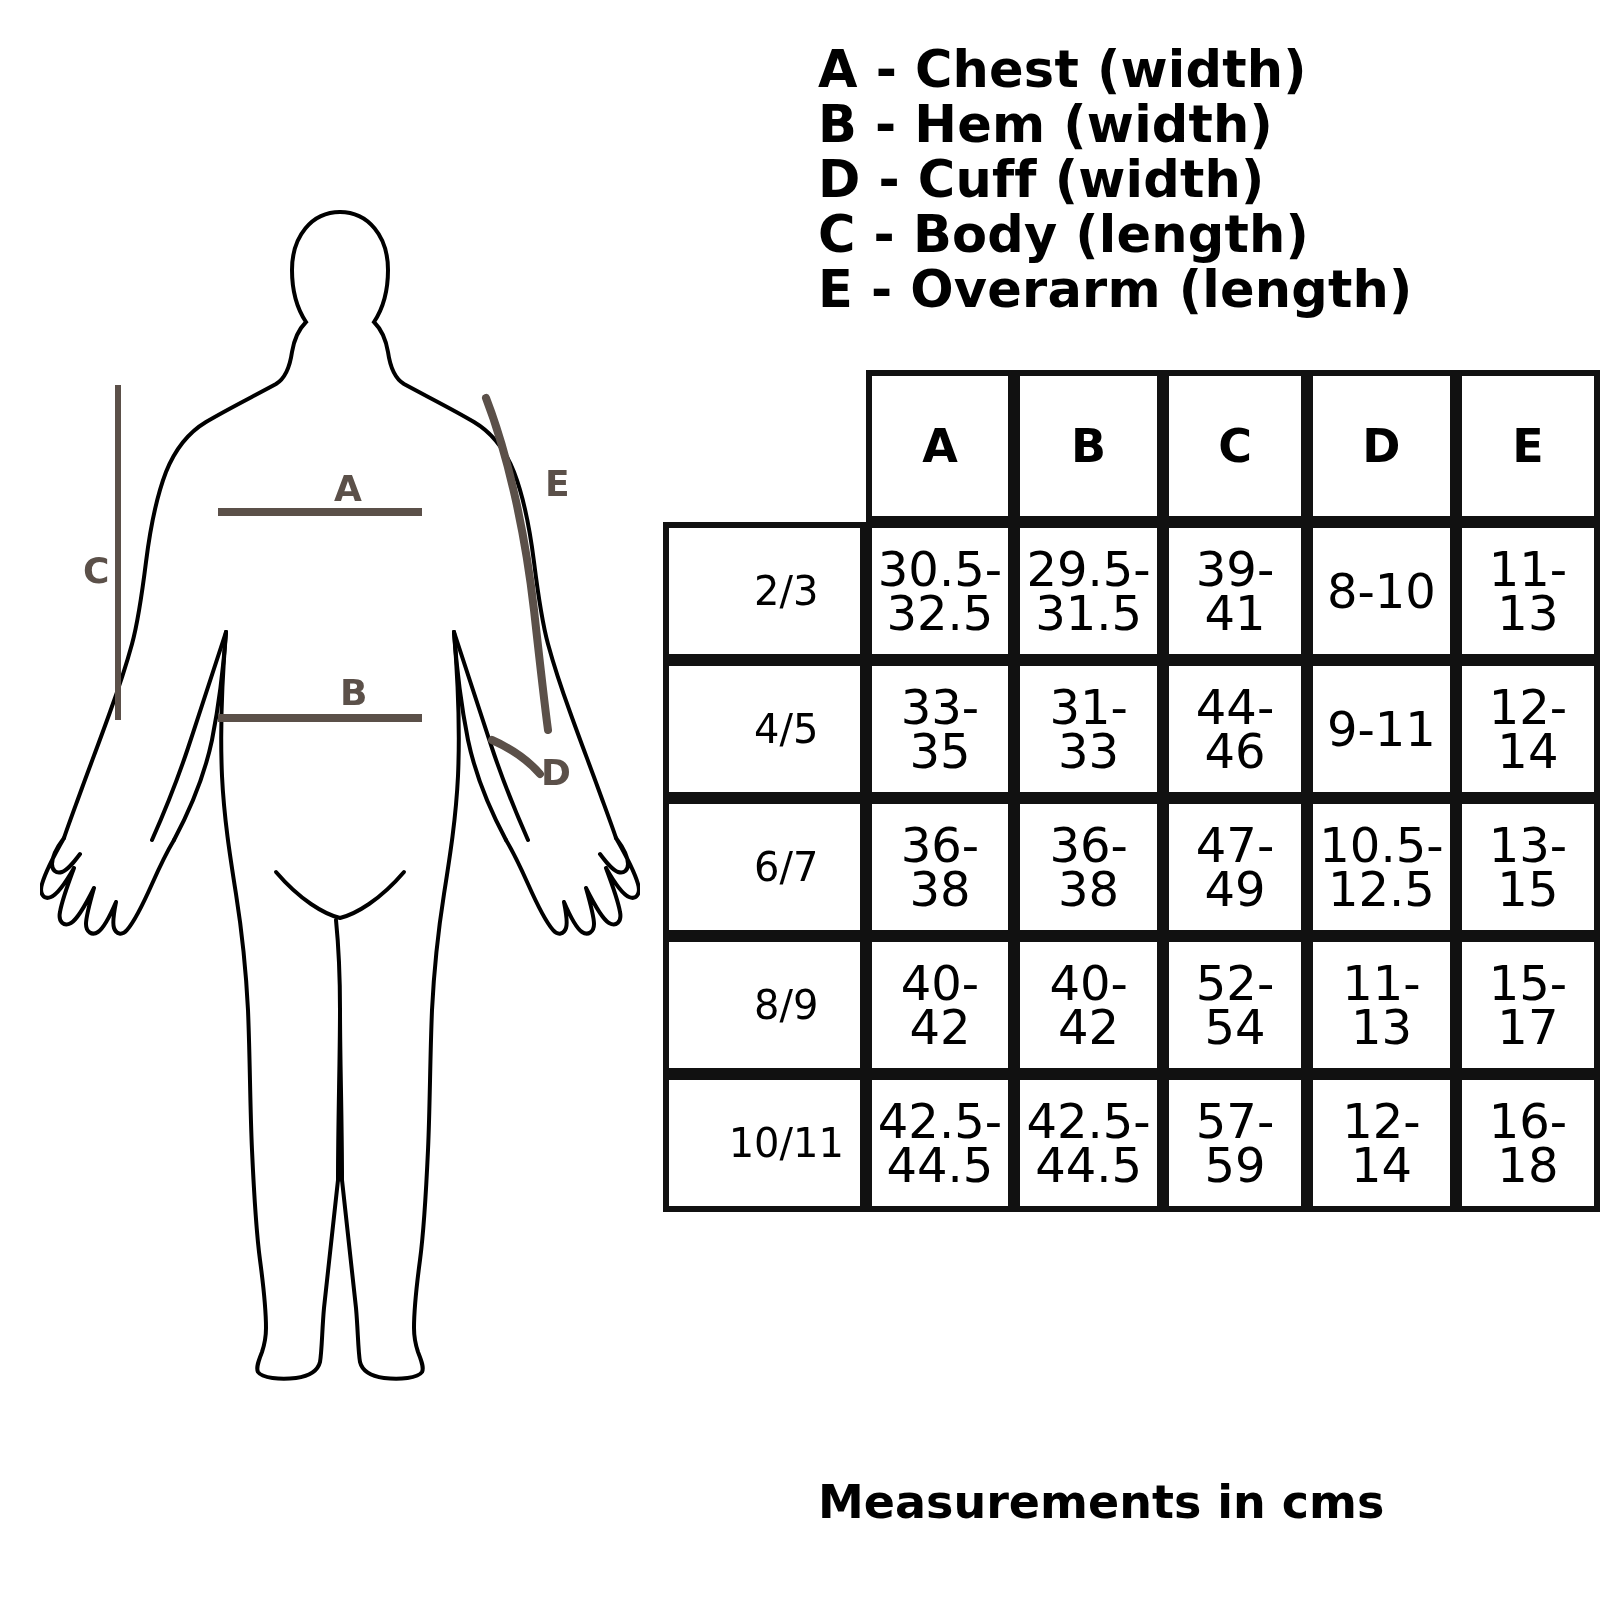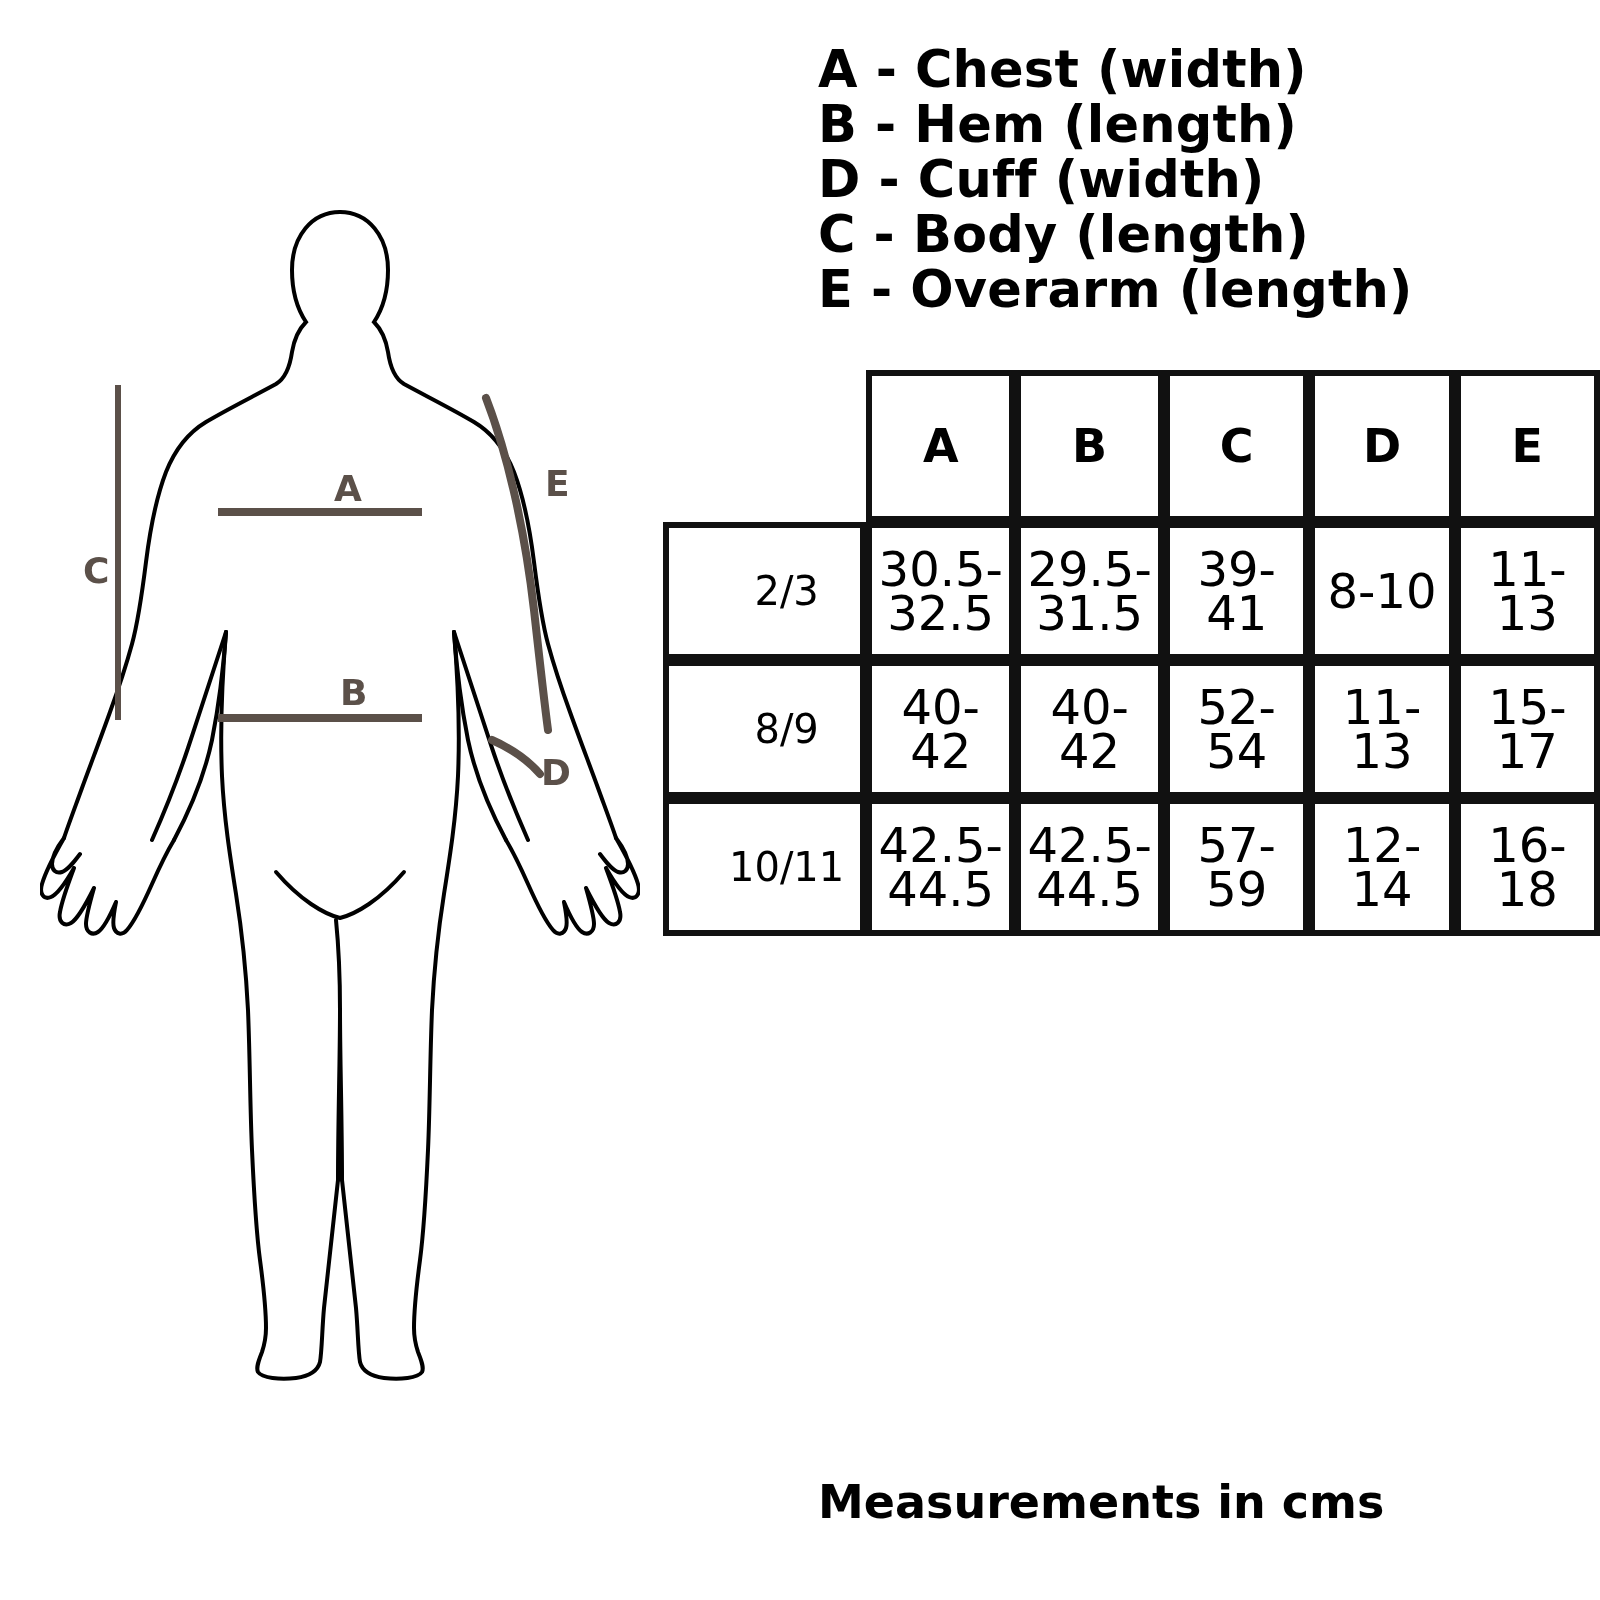--- a/index.html
+++ b/index.html
@@ -194,21 +194,21 @@
 
   <span class="measure-letter" id="letter-a">A</span>
   <span class="measure-letter" id="letter-b">B</span>
   <span class="measure-letter" id="letter-c">C</span>
   <span class="measure-letter" id="letter-d">D</span>
   <span class="measure-letter" id="letter-e">E</span>
 </div>
 
 <div id="legend">
   <div class="legend-line">A - Chest (width)</div>
-  <div class="legend-line">B - Hem (length)</div>
+  <div class="legend-line">B - Hem (width)</div>
   <div class="legend-line">D - Cuff (width)</div>
   <div class="legend-line">C - Body (length)</div>
   <div class="legend-line">E - Overarm (length)</div>
 </div>
 
 <table id="size-table">
   <thead>
     <tr>
       <th class="corner-cell"></th>
       <th>A</th>
@@ -221,20 +221,36 @@
   <tbody>
     <tr>
       <td class="size-cell">2/3</td>
       <td class="cell-2line">30.5-<br>32.5</td>
       <td class="cell-2line">29.5-<br>31.5</td>
       <td>39-41</td>
       <td>8-10</td>
       <td>11-13</td>
     </tr>
     <tr>
+      <td class="size-cell">4/5</td>
+      <td>33-35</td>
+      <td>31-33</td>
+      <td>44-46</td>
+      <td>9-11</td>
+      <td>12-14</td>
+    </tr>
+    <tr>
+      <td class="size-cell">6/7</td>
+      <td>36-38</td>
+      <td>36-38</td>
+      <td>47-49</td>
+      <td class="cell-2line">10.5-<br>12.5</td>
+      <td>13-15</td>
+    </tr>
+    <tr>
       <td class="size-cell">8/9</td>
       <td>40-42</td>
       <td>40-42</td>
       <td>52-54</td>
       <td>11-13</td>
       <td>15-17</td>
     </tr>
     <tr>
       <td class="size-cell">10/11</td>
       <td class="cell-2line">42.5-<br>44.5</td>

